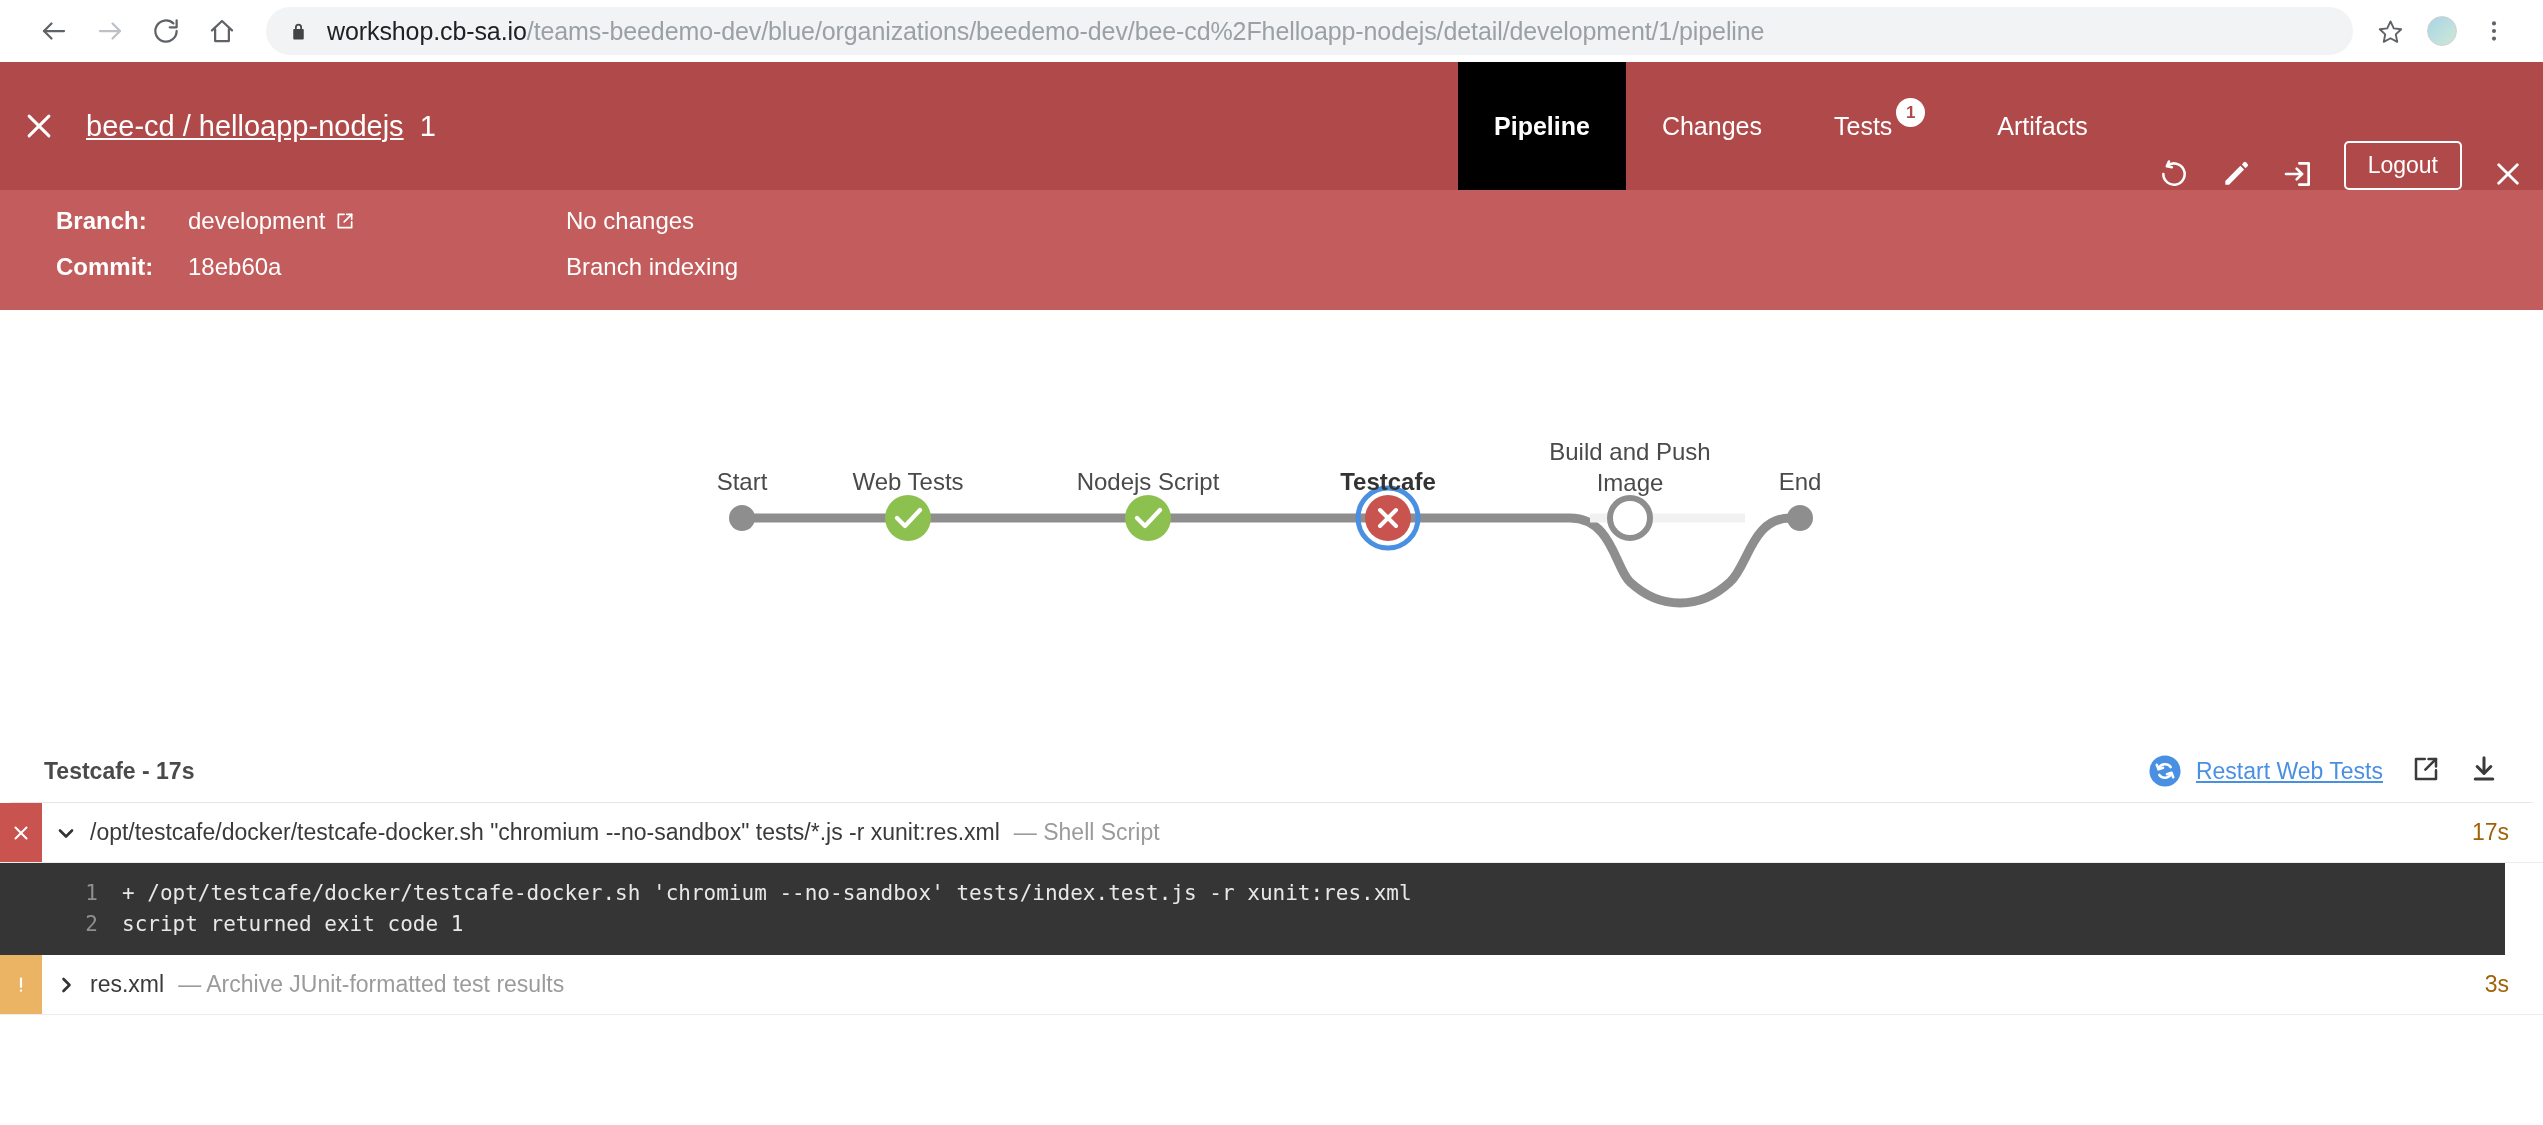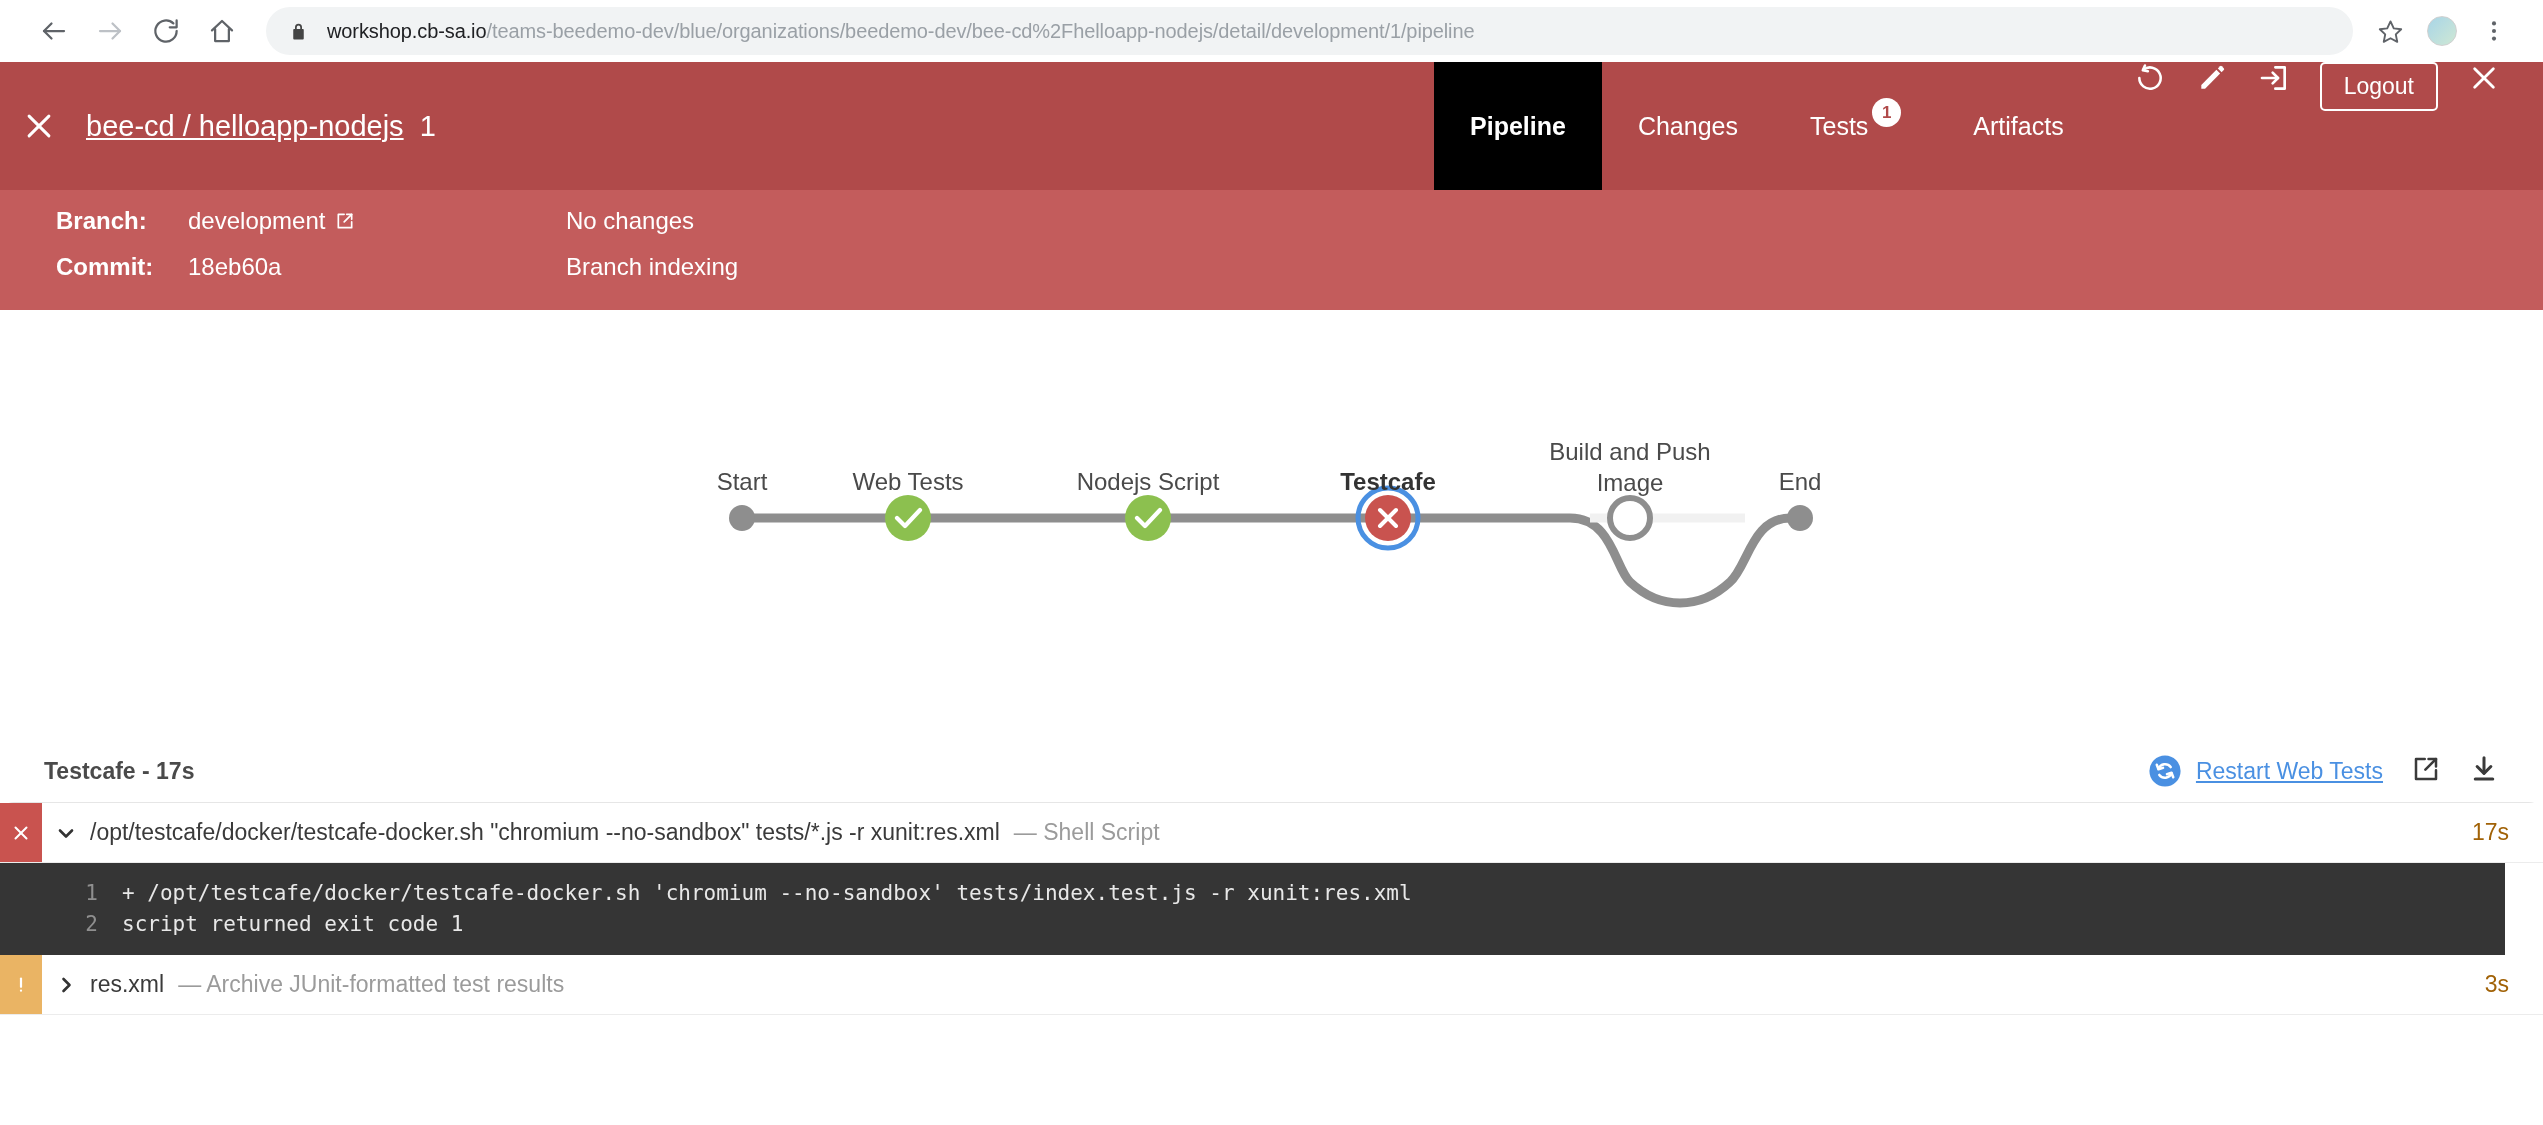--- a/index.html
+++ b/index.html
@@ -33,21 +33,21 @@
     margin-left: 16px;
     background: #f1f3f4;
     border-radius: 24px;
     display: flex;
     align-items: center;
     padding: 0 22px;
     min-width: 0;
   }
   .lock-icon { flex: none; margin-right: 18px; display: flex; align-items: center; }
   .url-text {
-    font-size: 20px;
+    font-size: 25px;
     color: #9aa0a6;
     white-space: nowrap;
     overflow: hidden;
     text-overflow: ellipsis;
     letter-spacing: -0.1px;
   }
   .url-text .host { color: #202124; font-weight: 500; }
   .omni-right { display: flex; align-items: center; gap: 6px; margin-left: 14px; }
   .star-btn, .profile-btn, .menu-btn {
     width: 46px; height: 46px;
@@ -96,22 +96,22 @@
     border-radius: 50%;
     background: #ffffff;
     color: #b04a4a;
     font-size: 17px;
     font-weight: bold;
     margin-left: 4px;
     align-self: flex-start;
     margin-top: 36px;
   }
   .ko-actions {
-    display: flex; align-items: flex-start; gap: 30px;
-    padding: 0 43px 0 34px;
+    display: flex; align-items: flex-end; gap: 30px;
+    padding: 0 19px 0 34px;
     flex: none;
   }
   .ko-icon-btn { display: flex; align-items: center; justify-content: center; cursor: pointer; }
   .logout-btn {
     border: 2px solid #ffffff;
     border-radius: 5px;
     padding: 9px 22px;
     font-size: 23px;
     color: #fff;
     background: transparent;

